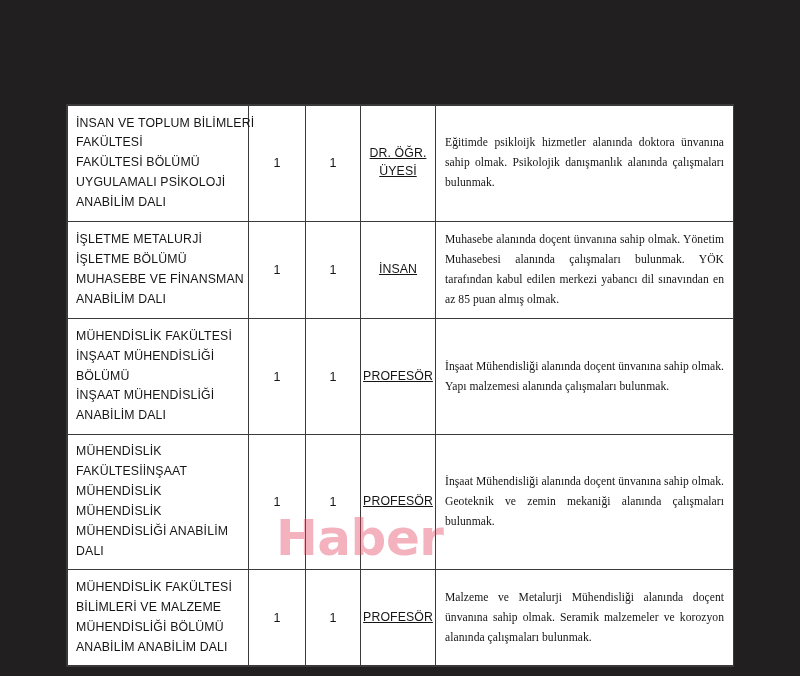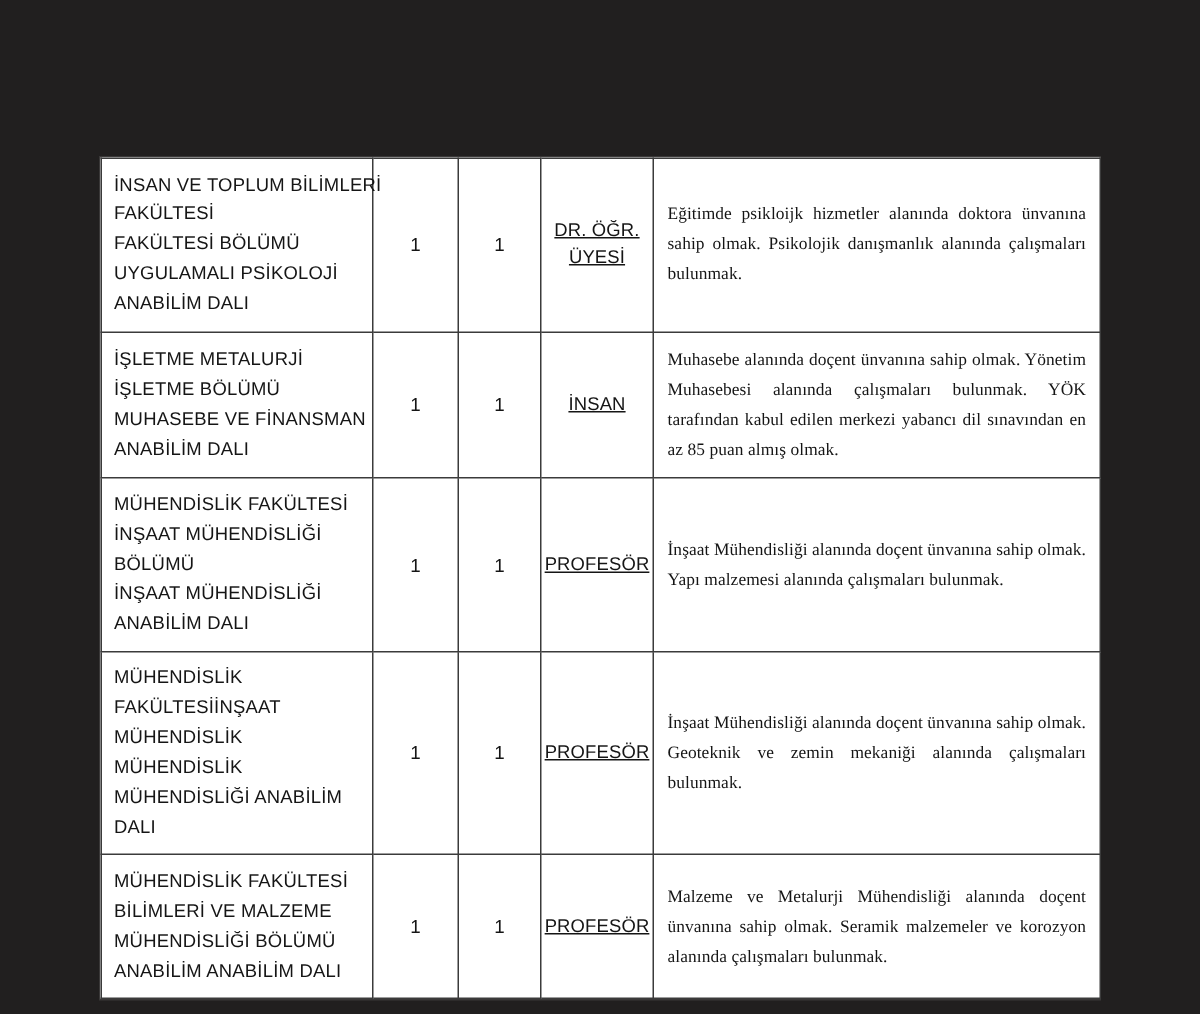--- a/index.html
+++ b/index.html
@@ -199,15 +199,16 @@
               <span class="tline">PROFESÖR</span>
             </td>
             <td class="cell-desc">Malzeme ve Metalurji Mühendisliği alanında doçent ünvanına sahip olmak. Seramik malzemeler ve korozyon alanında çalışmaları bulunmak.</td>
           </tr>
         </tbody>
     </table>
   </div>
 
   <div id="watermark">
     <span class="wm-gap"></span>
+    <span class="wm-b">Haber</span>
   </div>
 
 </div>
 
 </body></html>

